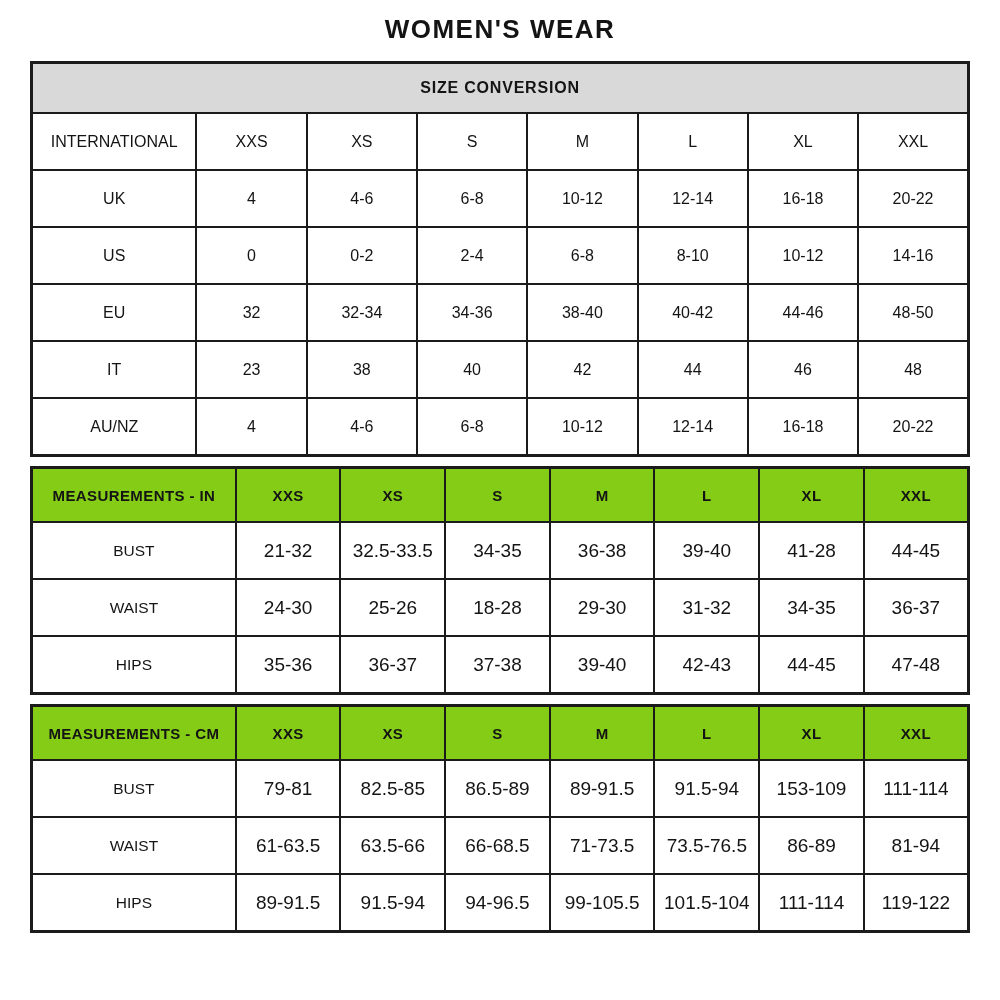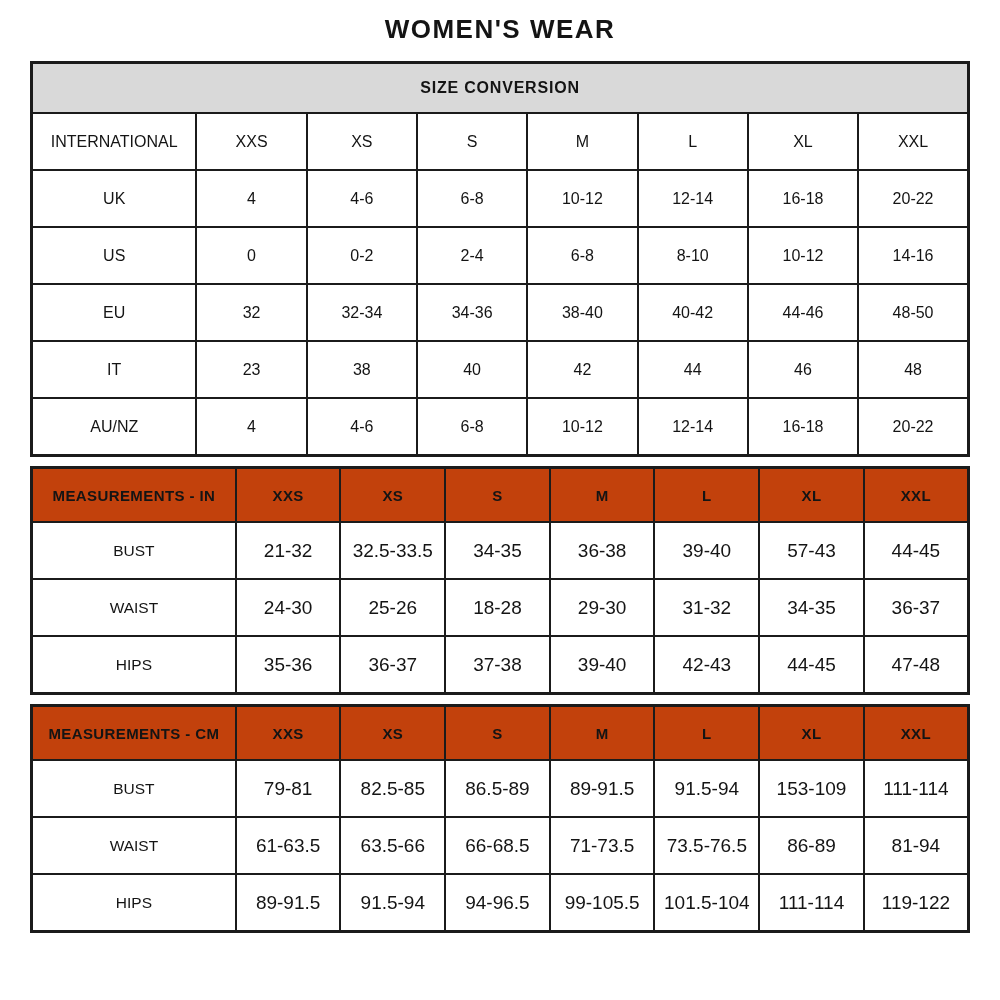--- a/index.html
+++ b/index.html
@@ -49,21 +49,21 @@
     font-weight: bold;
     letter-spacing: 0.8px;
   }
   .tbl-conversion td {
     height: 55px;
     font-size: 16px;
     font-weight: normal;
   }
   
   .tbl-meas th {
-    background: #c2410c;
+    background: #84cc16;
     height: 52px;
     font-size: 15px;
     font-weight: bold;
     letter-spacing: 0.4px;
   }
   .tbl-meas td {
     height: 55px;
     font-size: 19px;
     font-weight: normal;
   }
@@ -182,21 +182,21 @@
         </tr>
       </thead>
     <tbody id="meas-in-body">
         <tr>
           <td class="rowlabel">BUST</td>
           <td>21-32</td>
           <td>32.5-33.5</td>
           <td>34-35</td>
           <td>36-38</td>
           <td>39-40</td>
-          <td>57-43</td>
+          <td>41-28</td>
           <td>44-45</td>
         </tr>
         <tr>
           <td class="rowlabel">WAIST</td>
           <td>24-30</td>
           <td>25-26</td>
           <td>18-28</td>
           <td>29-30</td>
           <td>31-32</td>
           <td>34-35</td>

